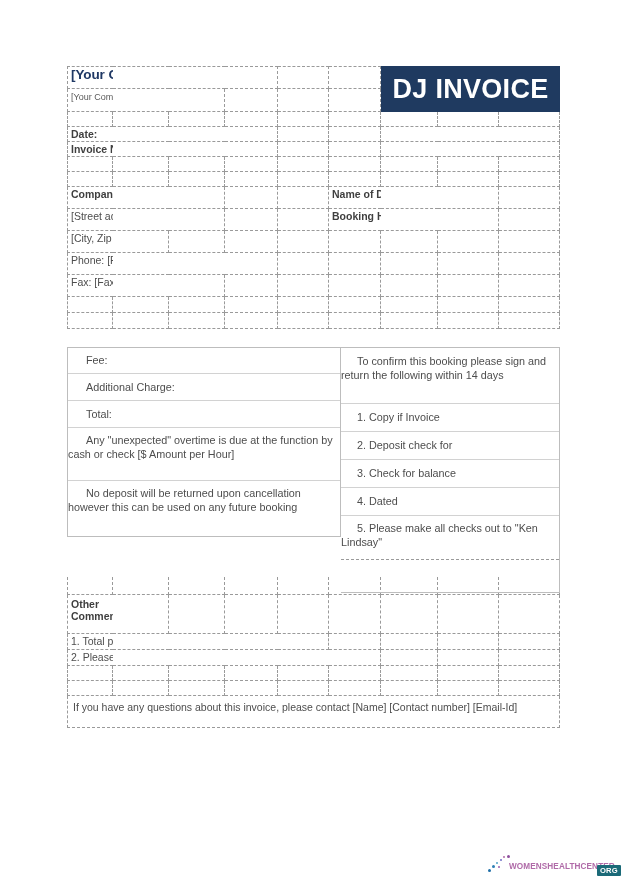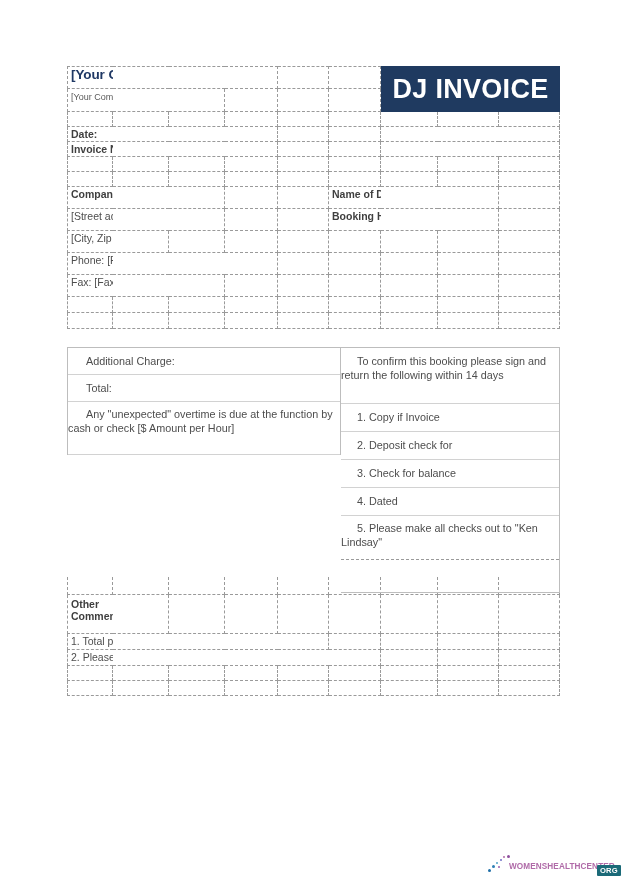--- a/index.html
+++ b/index.html
@@ -366,36 +366,45 @@
       <div class="cell c2" style="height:15px;"></div>
       <div class="cell c3" style="height:15px;"></div>
       <div class="cell c4" style="height:15px;"></div>
       <div class="cell c5" style="height:15px;"></div>
       <div class="cell c6" style="height:15px;"></div>
       <div class="cell c7" style="height:15px;"></div>
       <div class="cell c8" style="height:15px;"></div>
       <div class="cell c9" style="height:15px;"></div>
     </div>
 
+    <div class="wide" style="height:32px;padding-top:4px;">
+      <span class="txt" style="white-space:normal;line-height:1.45;">If you have any questions about this invoice, please contact [Name] [Contact number] [Email-Id]</span>
+    </div>
 
   </div>
 
   <div class="banner">
     <span class="banner-txt">DJ INVOICE</span>
   </div>
 
   <div class="boxL">
+    <div class="brow" style="height:26px;">
+      <span class="pad">Fee:</span>
+    </div>
     <div class="brow" style="height:27px;">
       <span class="pad">Additional Charge:</span>
     </div>
     <div class="brow" style="height:27px;">
       <span class="pad">Total:</span>
     </div>
     <div class="brow multi" style="height:53px;">
       <span class="pad">Any "unexpected" overtime is due at the function by cash or check [$ Amount per Hour]</span>
+    </div>
+    <div class="brow multi last" style="height:56px;">
+      <span class="pad">No deposit will be returned upon cancellation however this can be used on any future booking</span>
     </div>
   </div>
 
   <div class="boxR">
     <div class="brow multi" style="height:56px;padding-top:6px;">
       <span class="pad">To confirm this booking please sign and return the following within 14 days</span>
     </div>
     <div class="brow" style="height:28px;">
       <span class="pad">1. Copy if Invoice</span>
     </div>

